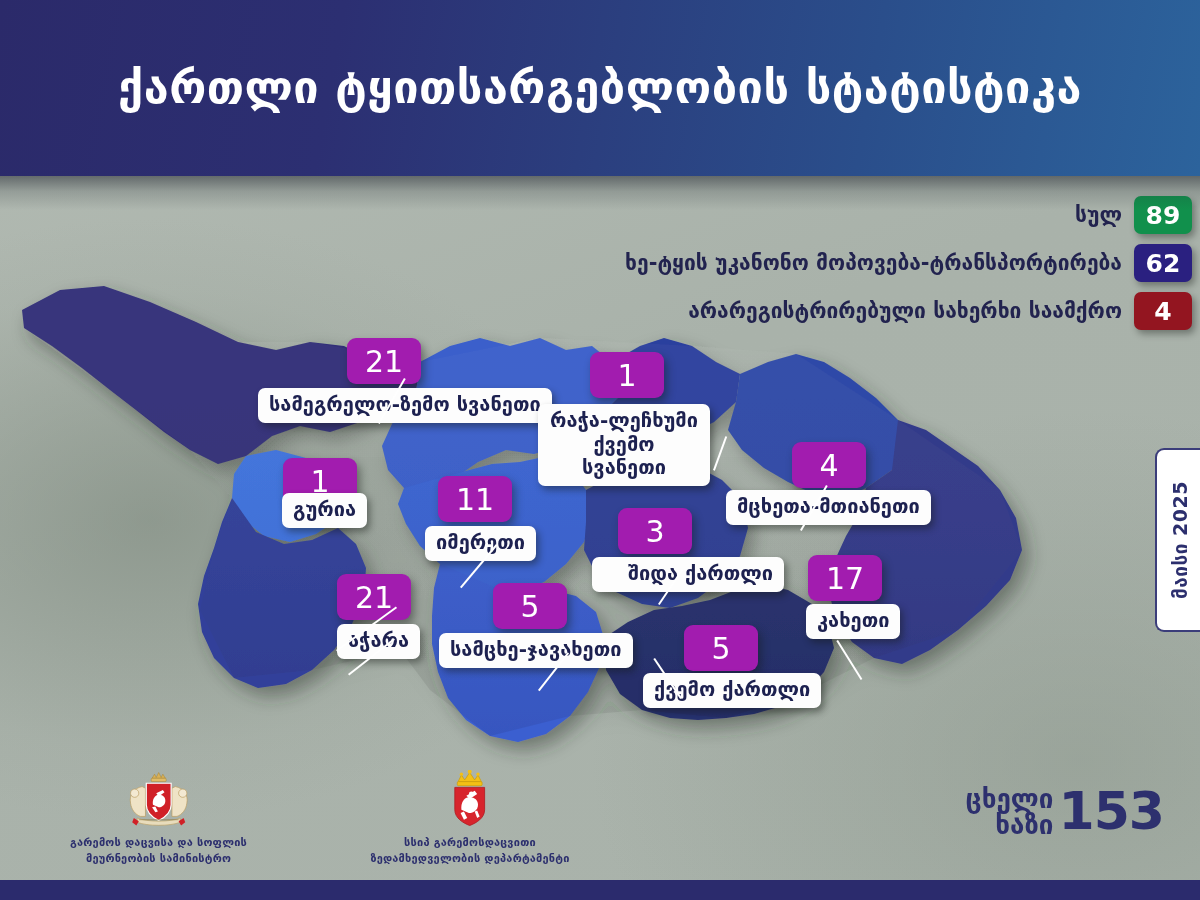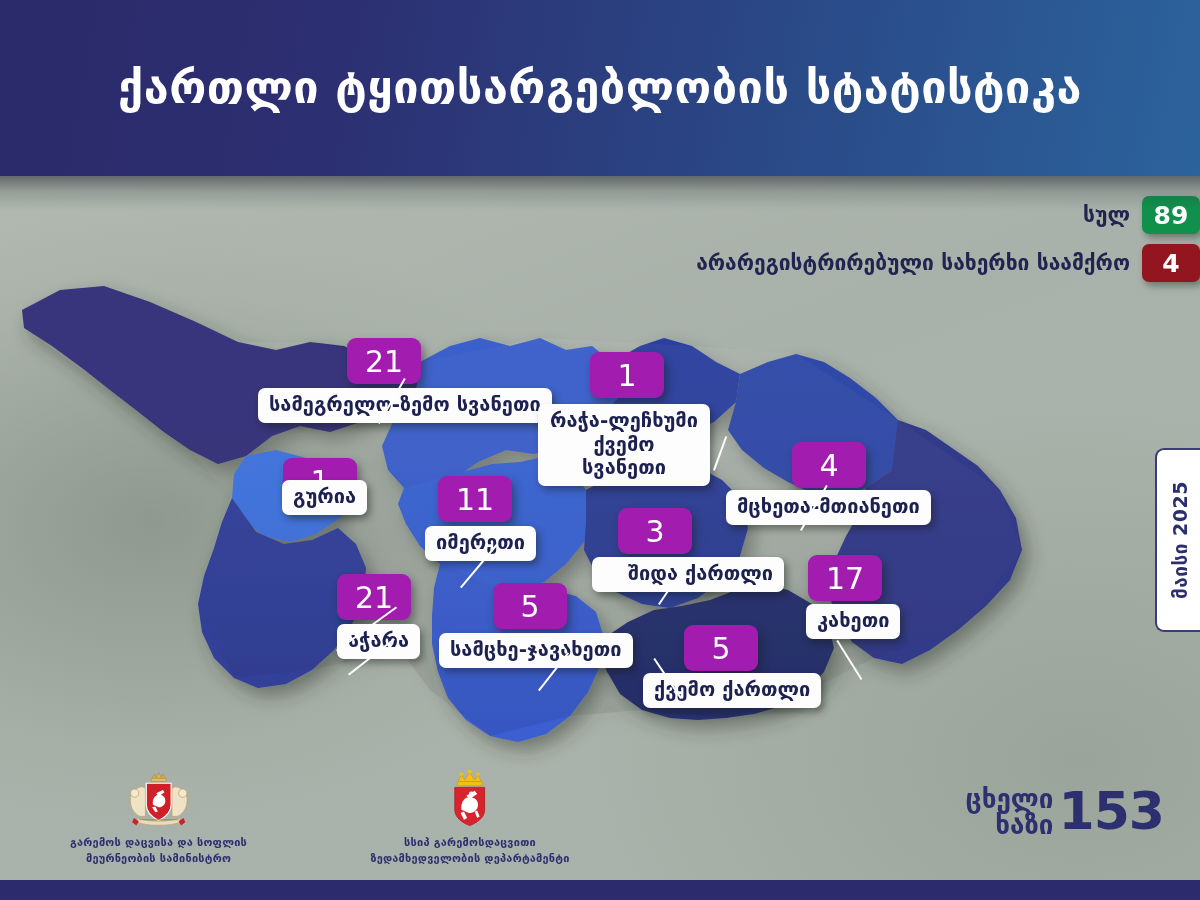--- a/index.html
+++ b/index.html
@@ -32,21 +32,21 @@
     background:linear-gradient(to bottom, rgba(30,35,45,.52) 0%, rgba(40,48,55,.20) 45%, rgba(0,0,0,0) 100%);
     pointer-events:none;
   }
   #header-title{
     color:#fff; font-size:45px; font-weight:700; letter-spacing:.5px;
     text-align:center; line-height:1.1; white-space:nowrap;
   }
 
   
   #legend{
-    position:absolute; right:0; top:196px; width:1080px;
+    position:absolute; right:8px; top:196px; width:1080px;
     display:flex; flex-direction:column; align-items:flex-end; gap:10px;
     z-index:5;
   }
   .legend-row{ display:flex; align-items:center; justify-content:flex-end; gap:12px; }
   .legend-label{
     color:#22234f; font-size:21px; font-weight:700; text-align:right; white-space:nowrap;
   }
   .legend-badge{
     min-width:58px; height:38px; border-radius:7px;
     display:flex; align-items:center; justify-content:center;
@@ -120,20 +120,24 @@
 <div id="stage"></div>
 
 <div id="header">
   <div id="header-title">ქართლი ტყითსარგებლობის სტატისტიკა</div>
 </div>
 
 <div id="legend">
   <div class="legend-row">
     <span class="legend-label">სულ</span>
     <span class="legend-badge" style="background: rgb(17, 144, 76);">89</span>
+  </div>
+  <div class="legend-row">
+    <span class="legend-label">ხე-ტყის უკანონო  მოპოვება-ტრანსპორტირება</span>
+    <span class="legend-badge" style="background: rgb(42, 32, 128);">62</span>
   </div>
   <div class="legend-row">
     <span class="legend-label">არარეგისტრირებული სახერხი საამქრო</span>
     <span class="legend-badge" style="background: rgb(147, 21, 32);">4</span>
   </div>
 </div>
 
 <div id="map-wrap">
   <svg id="map-svg" viewBox="0 0 1110 540">
     <defs>
@@ -206,21 +210,21 @@
 
   <div class="leader" style="left:713px; top:470px; width:36px; transform:rotate(-70deg);"></div>
   <div class="count-chip" style="left:590px; top:352px;">1</div>
   <div class="name-pill two-line" style="left:538px; top:404px; width:172px;">
     <span>რაჭა-ლეჩხუმი</span><br>
     <span>ქვემო სვანეთი</span>
   </div>
 
   <div class="leader" style="left:336px; top:650px; width:74px; transform:rotate(-36deg);"></div>
   <div class="count-chip" style="left:283px; top:458px;">1</div>
-  <div class="name-pill" style="left:282px; top:480px;text-align:center;">გურია</div>
+  <div class="name-pill" style="left:282px; top:493px;text-align:center;">გურია</div>
 
   <div class="leader" style="left:460px; top:587px; width:56px; transform:rotate(-50deg);"></div>
   <div class="count-chip" style="left:438px; top:476px;">11</div>
   <div class="name-pill" style="left:425px; top:526px;">იმერეთი</div>
 
   <div class="leader" style="left:348px; top:674px; width:58px; transform:rotate(-38deg);"></div>
   <div class="count-chip" style="left:337px; top:574px;">21</div>
   <div class="name-pill" style="left:337px; top:624px;">აჭარა</div>
 
   <div class="leader" style="left:538px; top:690px; width:48px; transform:rotate(-52deg);"></div>

